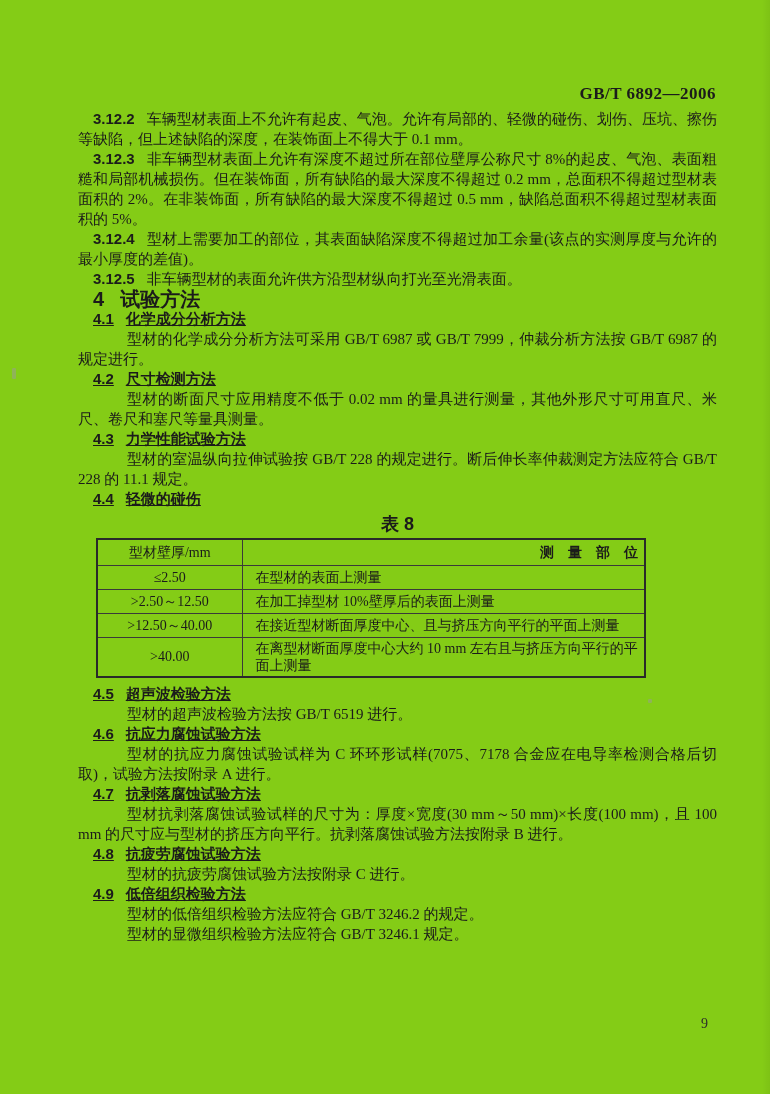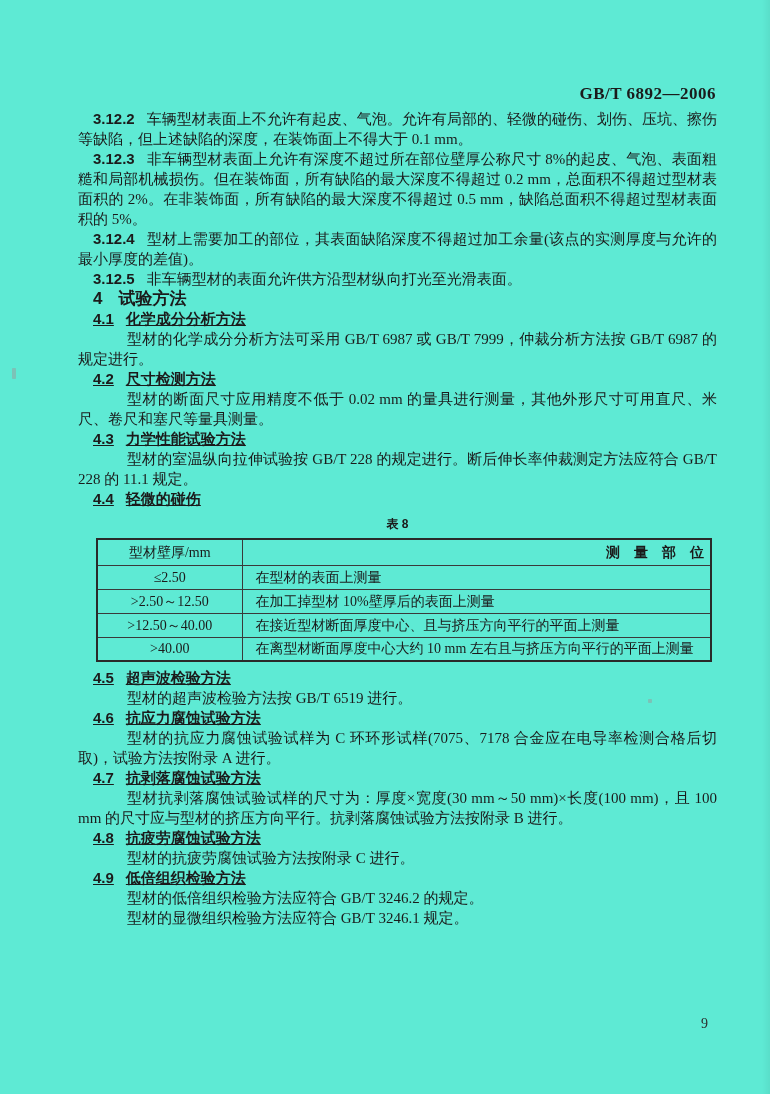--- a/index.html
+++ b/index.html
@@ -4,56 +4,56 @@
 <style>
   * { box-sizing: border-box; }
   html, body { margin: 0; padding: 0; }
   body {
     width: 770px; height: 1094px;
     background: #ffffff;
     position: relative; overflow: hidden;
     font-family: "Liberation Serif", "DejaVu Serif", serif;
     color: #1b1b1b;
   }
-  .page { position: absolute; inset: 0; background: #5eead4; }
+  .page { position: absolute; inset: 0; background: #84cc16; }
   .edge-shade {
     position: absolute; right: 0; top: 0; width: 8px; height: 100%;
     background: linear-gradient(to left, rgba(0,0,0,0.05), rgba(0,0,0,0));
   }
   .doc-header {
     position: absolute; top: 84px; right: 54px;
     font-size: 17px; font-weight: bold; letter-spacing: 0.5px;
     font-family: "Liberation Serif", "DejaVu Serif", serif;
   }
   .content {
     position: absolute; left: 78px; top: 109px; width: 639px;
     font-size: 15px; line-height: 20px; text-align: justify;
   }
   .content p, .content h2, .content h3 { margin: 0; }
   .clause { text-indent: 15px; }
   .num {
     font-family: "Liberation Sans", "DejaVu Sans", sans-serif;
     font-weight: bold; margin-right: 12px;
   }
   .chapter {
-    margin: 12px 0 8px; text-indent: 15px; font-size: 17px; line-height: 20px;
+    margin: 12px 0 8px; text-indent: 15px; font-size: 20px; line-height: 20px;
     font-family: "Liberation Sans", "DejaVu Sans", sans-serif; font-weight: bold;
   }
   .chapter .num { margin-right: 16px; }
   .subhead {
     margin: 6px 0 0; text-indent: 15px; font-size: 15px; line-height: 20px;
     font-family: "Liberation Sans", "DejaVu Sans", sans-serif; font-weight: bold; text-decoration: underline;
   }
   .body { text-indent: 49px; }
   .tcap {
-    margin-top: 5px; text-align: center; font-weight: bold; font-size: 12px;
+    margin-top: 5px; text-align: center; font-weight: bold; font-size: 18px;
     line-height: 20px; font-family: "Liberation Sans", "DejaVu Sans", sans-serif;
   }
   table.tbl {
-    margin: 4px 16px 6px 18px; width: 616px;
+    margin: 4px 16px 6px 18px; width: 550px;
     border-collapse: collapse; border: 2px solid #2a2a2a;
     font-size: 14px; line-height: 17px; text-align: left;
   }
   .tbl th, .tbl td { border: 1px solid #3a3a3a; padding: 2px 6px; }
   .tbl th { height: 26px; font-weight: normal; }
   .tbl td { height: 24px; }
   .tbl .col0 { width: 145px; text-align: center; }
   .tbl th.col1 { text-align: right; font-weight: bold; }
   .tbl td.col1 { text-align: left; padding-left: 13px; }
   .page-number { position: absolute; top: 1016px; right: 62px; font-size: 14px; color: #2c2c2c; }

